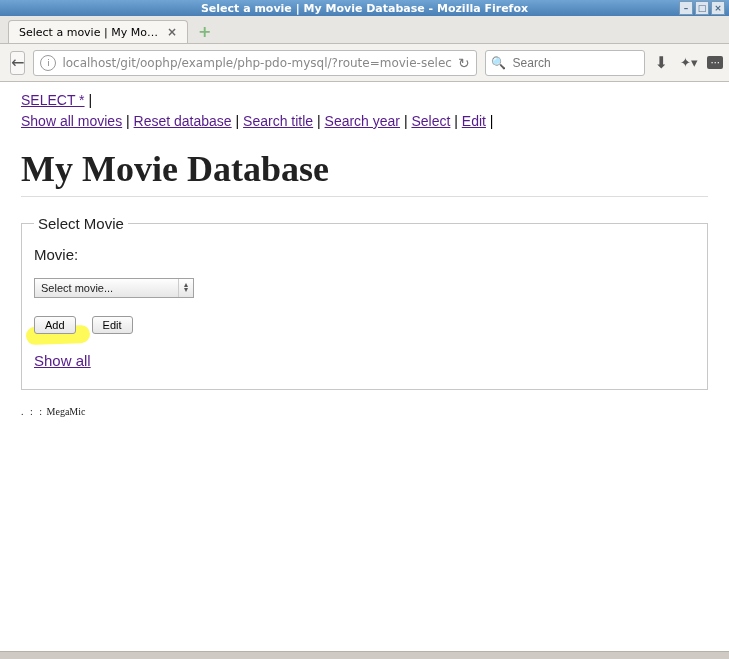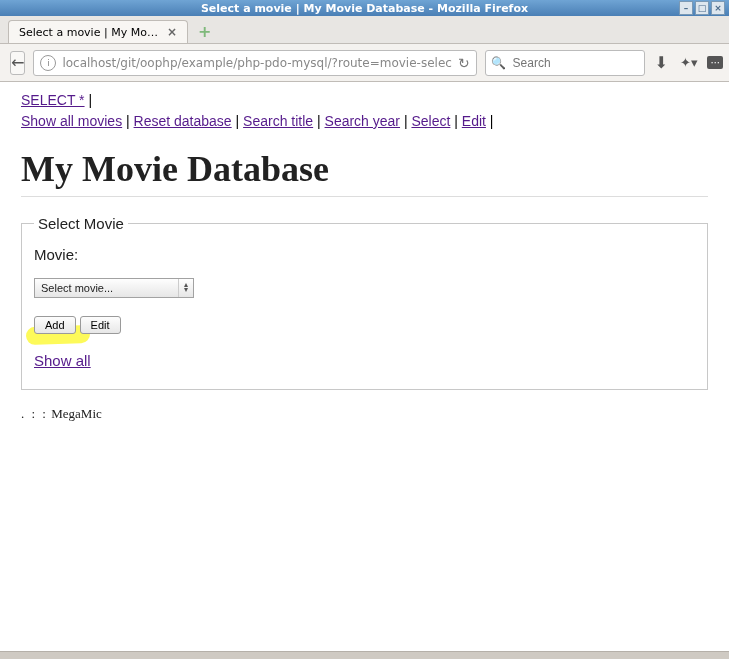--- a/index.html
+++ b/index.html
@@ -206,21 +206,21 @@
   justify-content: center;
   font-size: 8px;
   color: #555;
   flex-direction: column;
   gap: 0;
   line-height: 0.6;
 }
 .btn-row {
   margin-top: 18px;
   display: flex;
-  gap: 4px;
+  gap: 16px;
   position: relative;
 }
 .highlight-blob {
   position: absolute;
   left: -8px;
   top: 10px;
   width: 64px;
   height: 18px;
   background: #fdfa5a;
   border-radius: 10px;
@@ -237,21 +237,21 @@
 }
 .link {
   color: #551a8b;
   text-decoration: underline;
   font-size: 15px;
 }
 .showall-wrap { margin-top: 18px; }
 .footer {
   margin-top: 16px;
   font-family: Georgia, serif;
-  font-size: 13px;
+  font-size: 10px;
 }
 .footer .dots { letter-spacing: 2px; }
 .bottom-bars {
   position: absolute;
   bottom: 0;
   left: 0;
   right: 0;
   height: 8px;
   background: #cfcac3;
   border-top: 1px solid #b5b0a9;

